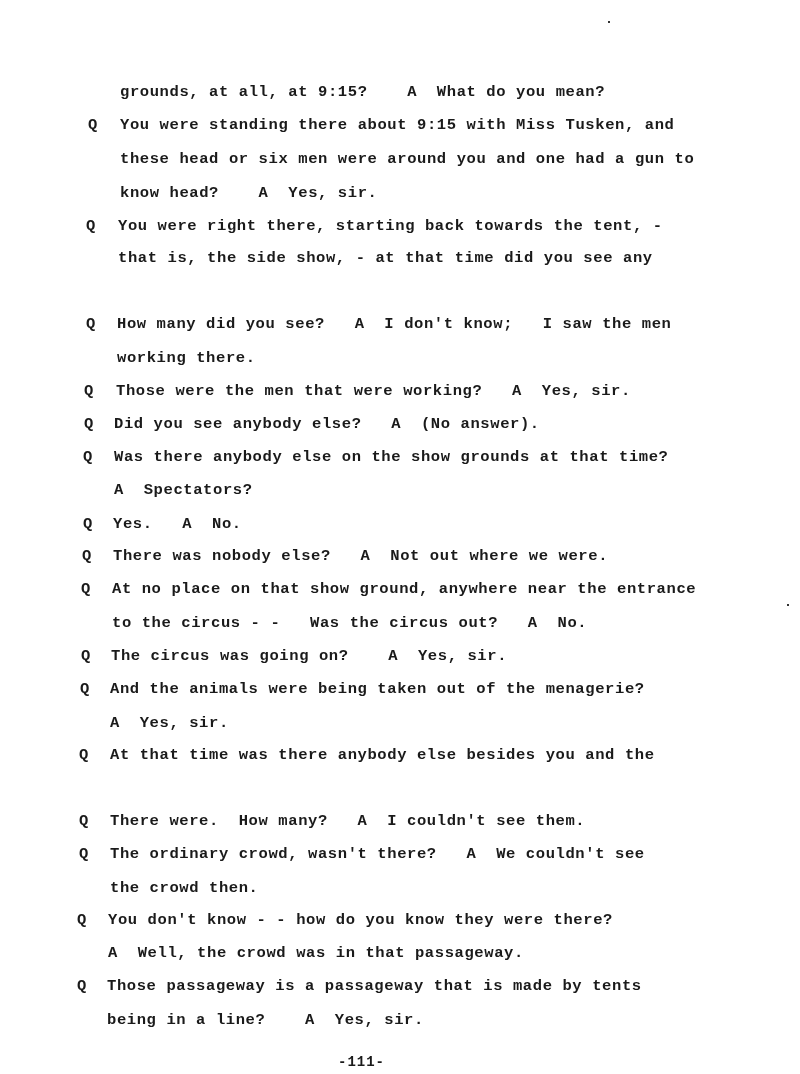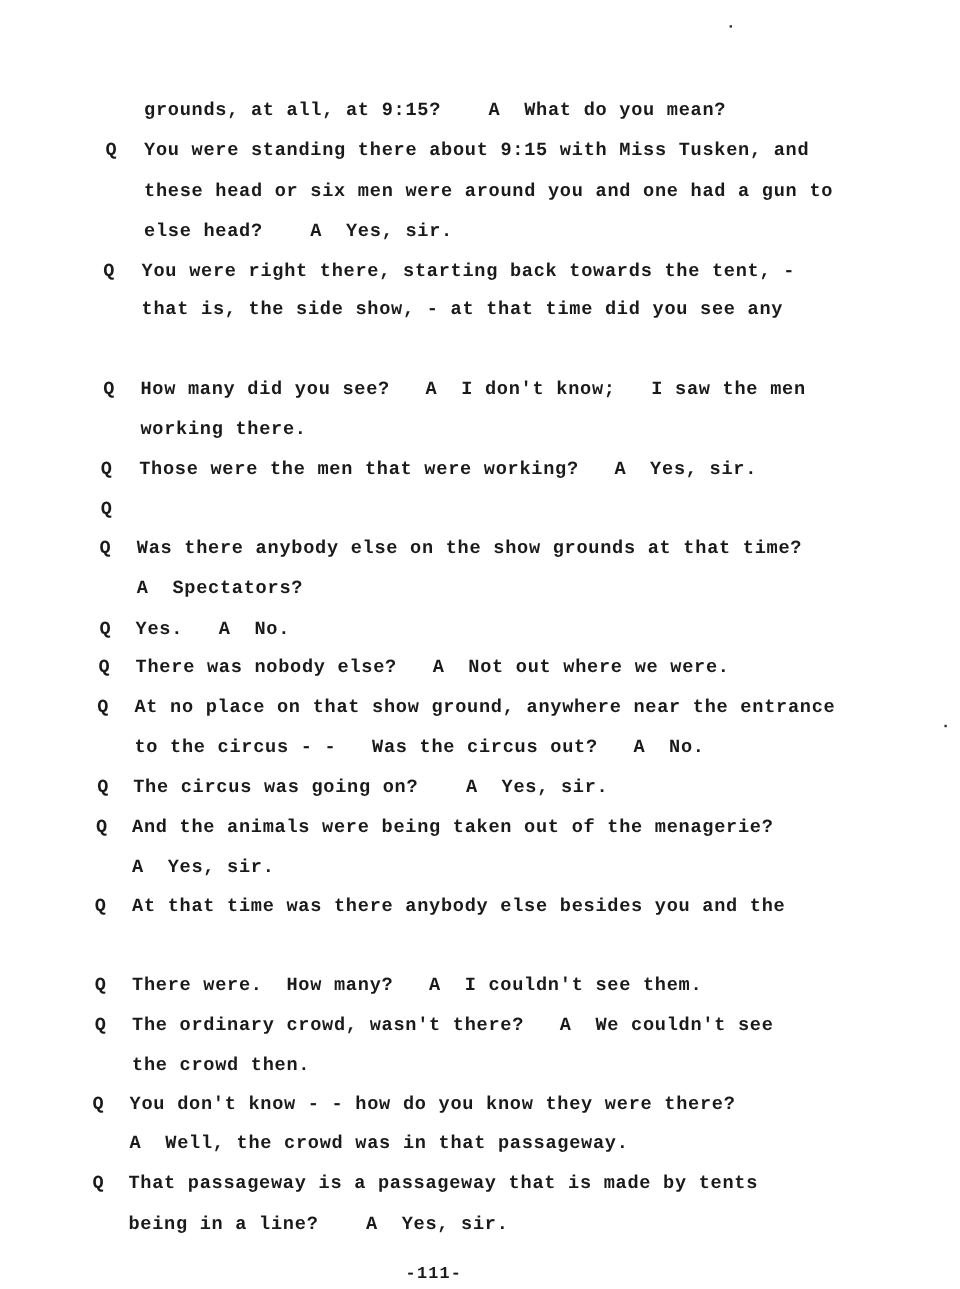--- a/index.html
+++ b/index.html
@@ -53,34 +53,35 @@
 </head>
 <body>
 
 <div class="page">
 
   <div class="line" style="left:120px; top:65px;">grounds, at all, at 9:15?    A  What do you mean?</div>
 
   <div class="q" style="left:88px; top:98px;">Q</div>
   <div class="line" style="left:120px; top:98px;">You were standing there about 9:15 with Miss Tusken, and</div>
   <div class="line" style="left:120px; top:132px;">these head or six men were around you and one had a gun to</div>
-  <div class="line" style="left:120px; top:166px;">else head?    A  Yes, sir.</div>
+  <div class="line" style="left:120px; top:166px;">know head?    A  Yes, sir.</div>
 
   <div class="q" style="left:86px; top:199px;">Q</div>
   <div class="line" style="left:118px; top:199px;">You were right there, starting back towards the tent, -</div>
   <div class="line" style="left:118px; top:231px;">that is, the side show, - at that time did you see any</div>
 
   <div class="q" style="left:86px; top:297px;">Q</div>
   <div class="line" style="left:117px; top:297px;">How many did you see?   A  I don't know;   I saw the men</div>
   <div class="line" style="left:117px; top:331px;">working there.</div>
 
   <div class="q" style="left:84px; top:364px;">Q</div>
   <div class="line" style="left:116px; top:364px;">Those were the men that were working?   A  Yes, sir.</div>
 
   <div class="q" style="left:84px; top:397px;">Q</div>
+  <div class="line" style="left:114px; top:397px;">Did you see anybody else?   A  (No answer).</div>
 
   <div class="q" style="left:83px; top:430px;">Q</div>
   <div class="line" style="left:114px; top:430px;">Was there anybody else on the show grounds at that time?</div>
   <div class="line" style="left:114px; top:463px;">A  Spectators?</div>
 
   <div class="q" style="left:83px; top:497px;">Q</div>
   <div class="line" style="left:113px; top:497px;">Yes.   A  No.</div>
 
   <div class="q" style="left:82px; top:529px;">Q</div>
   <div class="line" style="left:113px; top:529px;">There was nobody else?   A  Not out where we were.</div>
@@ -104,20 +105,20 @@
 
   <div class="q" style="left:79px; top:827px;">Q</div>
   <div class="line" style="left:110px; top:827px;">The ordinary crowd, wasn't there?   A  We couldn't see</div>
   <div class="line" style="left:110px; top:861px;">the crowd then.</div>
 
   <div class="q" style="left:77px; top:893px;">Q</div>
   <div class="line" style="left:108px; top:893px;">You don't know - - how do you know they were there?</div>
   <div class="line" style="left:108px; top:926px;">A  Well, the crowd was in that passageway.</div>
 
   <div class="q" style="left:77px; top:959px;">Q</div>
-  <div class="line" style="left:107px; top:959px;">That passageway is a passageway that is made by tents</div>
+  <div class="line" style="left:107px; top:959px;">Those passageway is a passageway that is made by tents</div>
   <div class="line" style="left:107px; top:993px;">being in a line?    A  Yes, sir.</div>
 
   <div class="pagenum">-111-</div>
 
   <div class="speck" style="left:608px; top:4px;"></div>
   <div class="speck" style="left:787px; top:587px;"></div>
 </div>
 
 </body></html>

